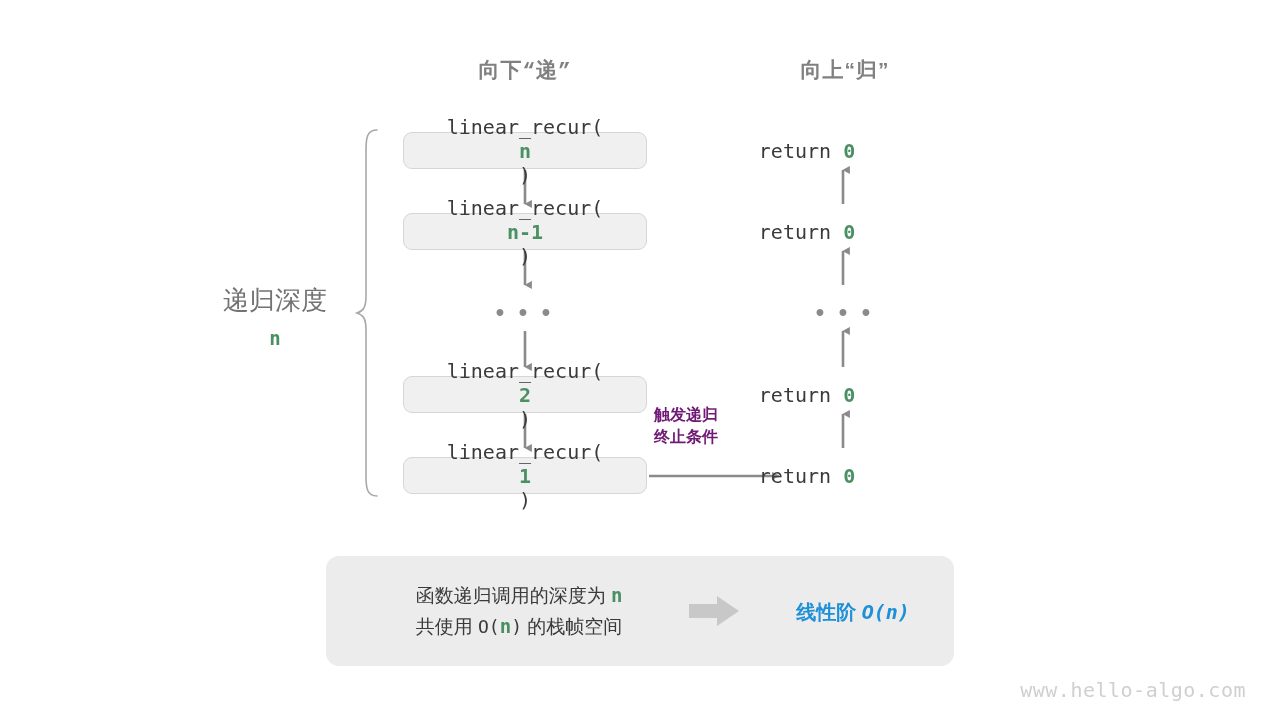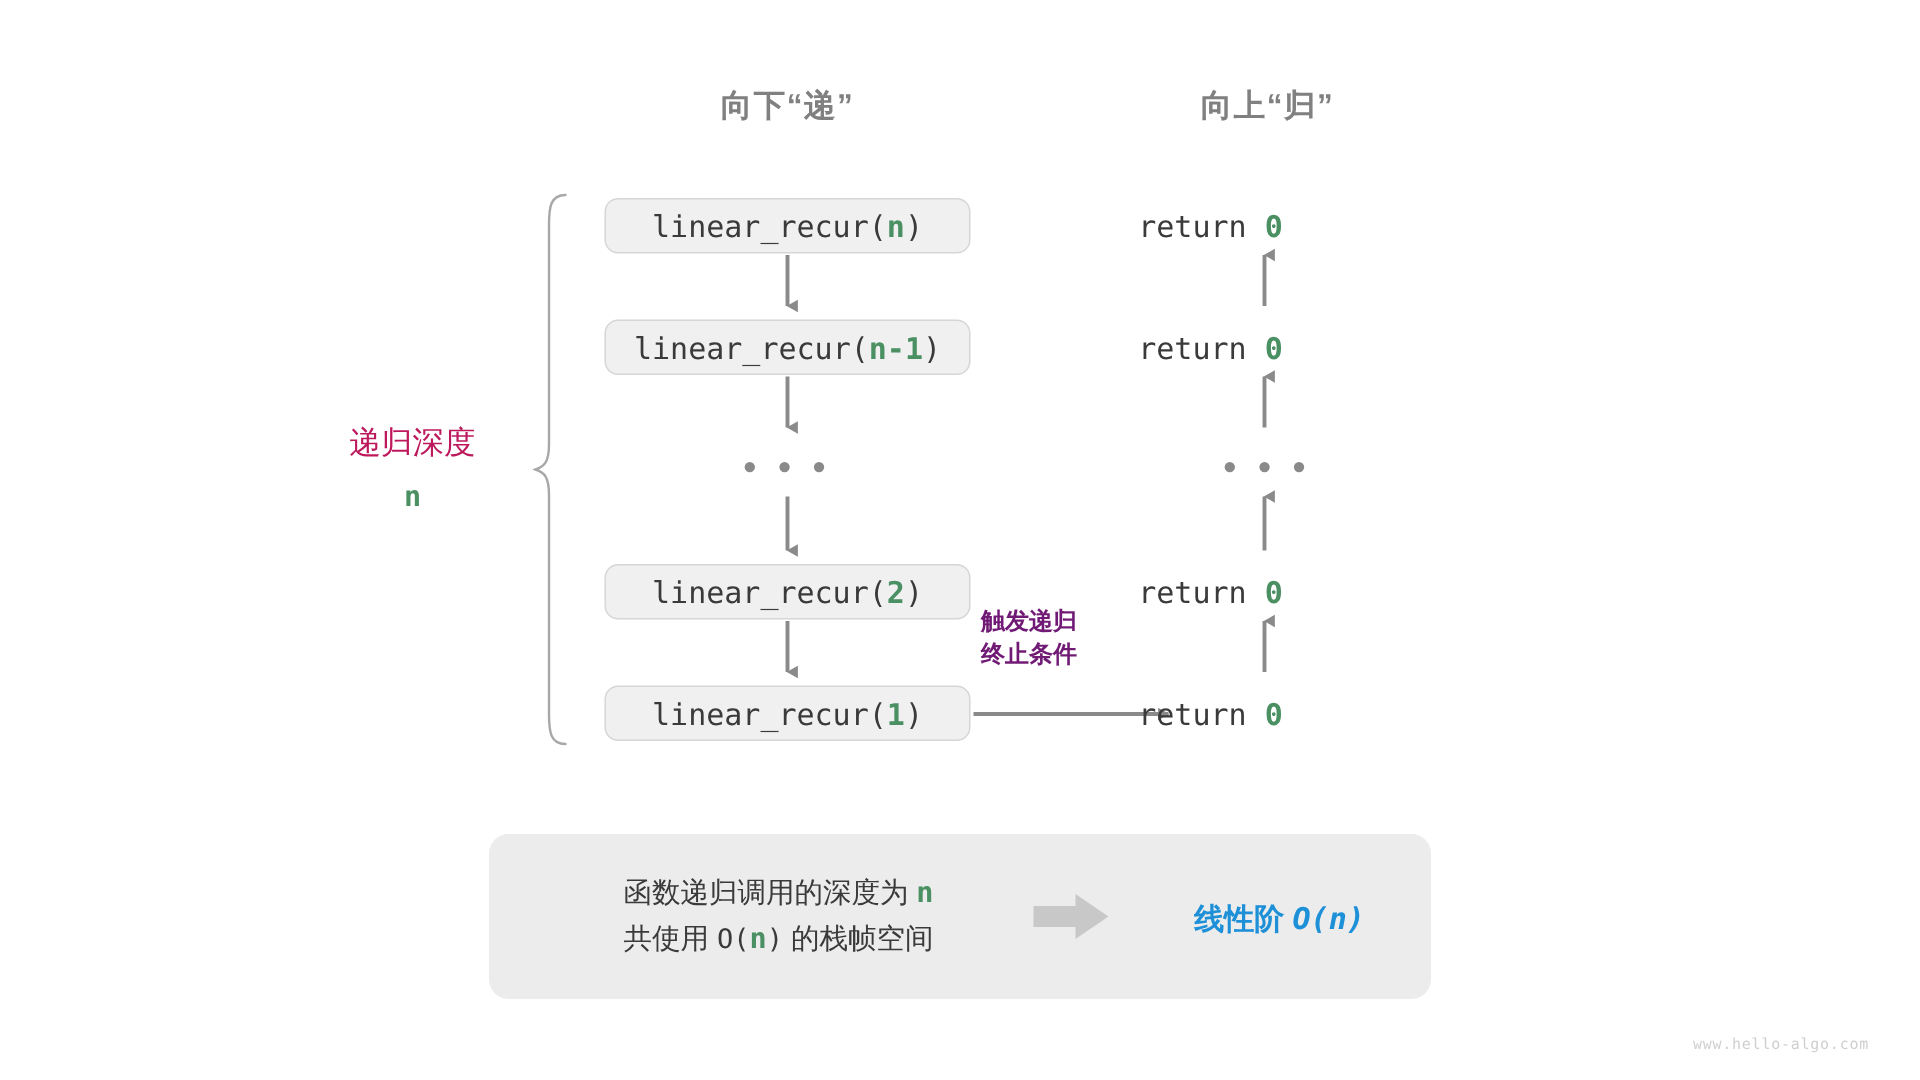--- a/index.html
+++ b/index.html
@@ -26,35 +26,35 @@
   
   .col-header {
     position: absolute;
     font-size: 21px;
     font-weight: bold;
     color: #808080;
     letter-spacing: 1px;
     white-space: nowrap;
     text-align: center;
   }
-  #header-down { left: 395px; top: 56px; width: 260px; }
+  #header-down { left: 395px; top: 56px; width: 260px; font-family: Liberation Mono, monospace; }
   #header-up   { left: 715px; top: 56px; width: 260px; }
 
   
   #depth-annotation {
     position: absolute;
     left: 180px;
     top: 280px;
     width: 190px;
     text-align: center;
     line-height: 1.55;
   }
   #depth-label {
-    font-size: 21px;
-    color: #be185d;
+    font-size: 26px;
+    color: #737373;
     display: block;
   }
   #depth-value {
     font-size: 19px;
     font-weight: bold;
     color: #4a9063;
     font-family: "DejaVu Sans Mono", "Liberation Mono", monospace;
     display: block;
     margin-top: 4px;
   }
@@ -77,20 +77,21 @@
     background: #f0f0f0;
     border: 1.5px solid #d6d6d6;
     border-radius: 9px;
     display: flex;
     align-items: center;
     justify-content: center;
     font-family: "DejaVu Sans Mono", "Liberation Mono", monospace;
     font-size: 20px;
     color: #3a3a3a;
     white-space: nowrap;
+    flex-direction: column;
   }
   .call-box .arg {
     color: #4a9063;
     font-weight: bold;
   }
 
   #box-row-0 { top: 132px; }
   #box-row-1 { top: 213px; }
   #box-row-2 { top: 376px; }
   #box-row-3 { top: 457px; }
@@ -212,21 +213,21 @@
     font-family: "DejaVu Sans Mono", "Liberation Mono", monospace;
     font-style: italic;
   }
 
   
   #watermark {
     position: absolute;
     right: 34px;
     bottom: 18px;
     font-family: "DejaVu Sans Mono", "Liberation Mono", monospace;
-    font-size: 10px;
+    font-size: 20px;
     color: #cfcfcf;
     letter-spacing: 0.5px;
     white-space: nowrap;
   }
 </style>
 </head>
 <body>
 
 <div class="stage">
 

